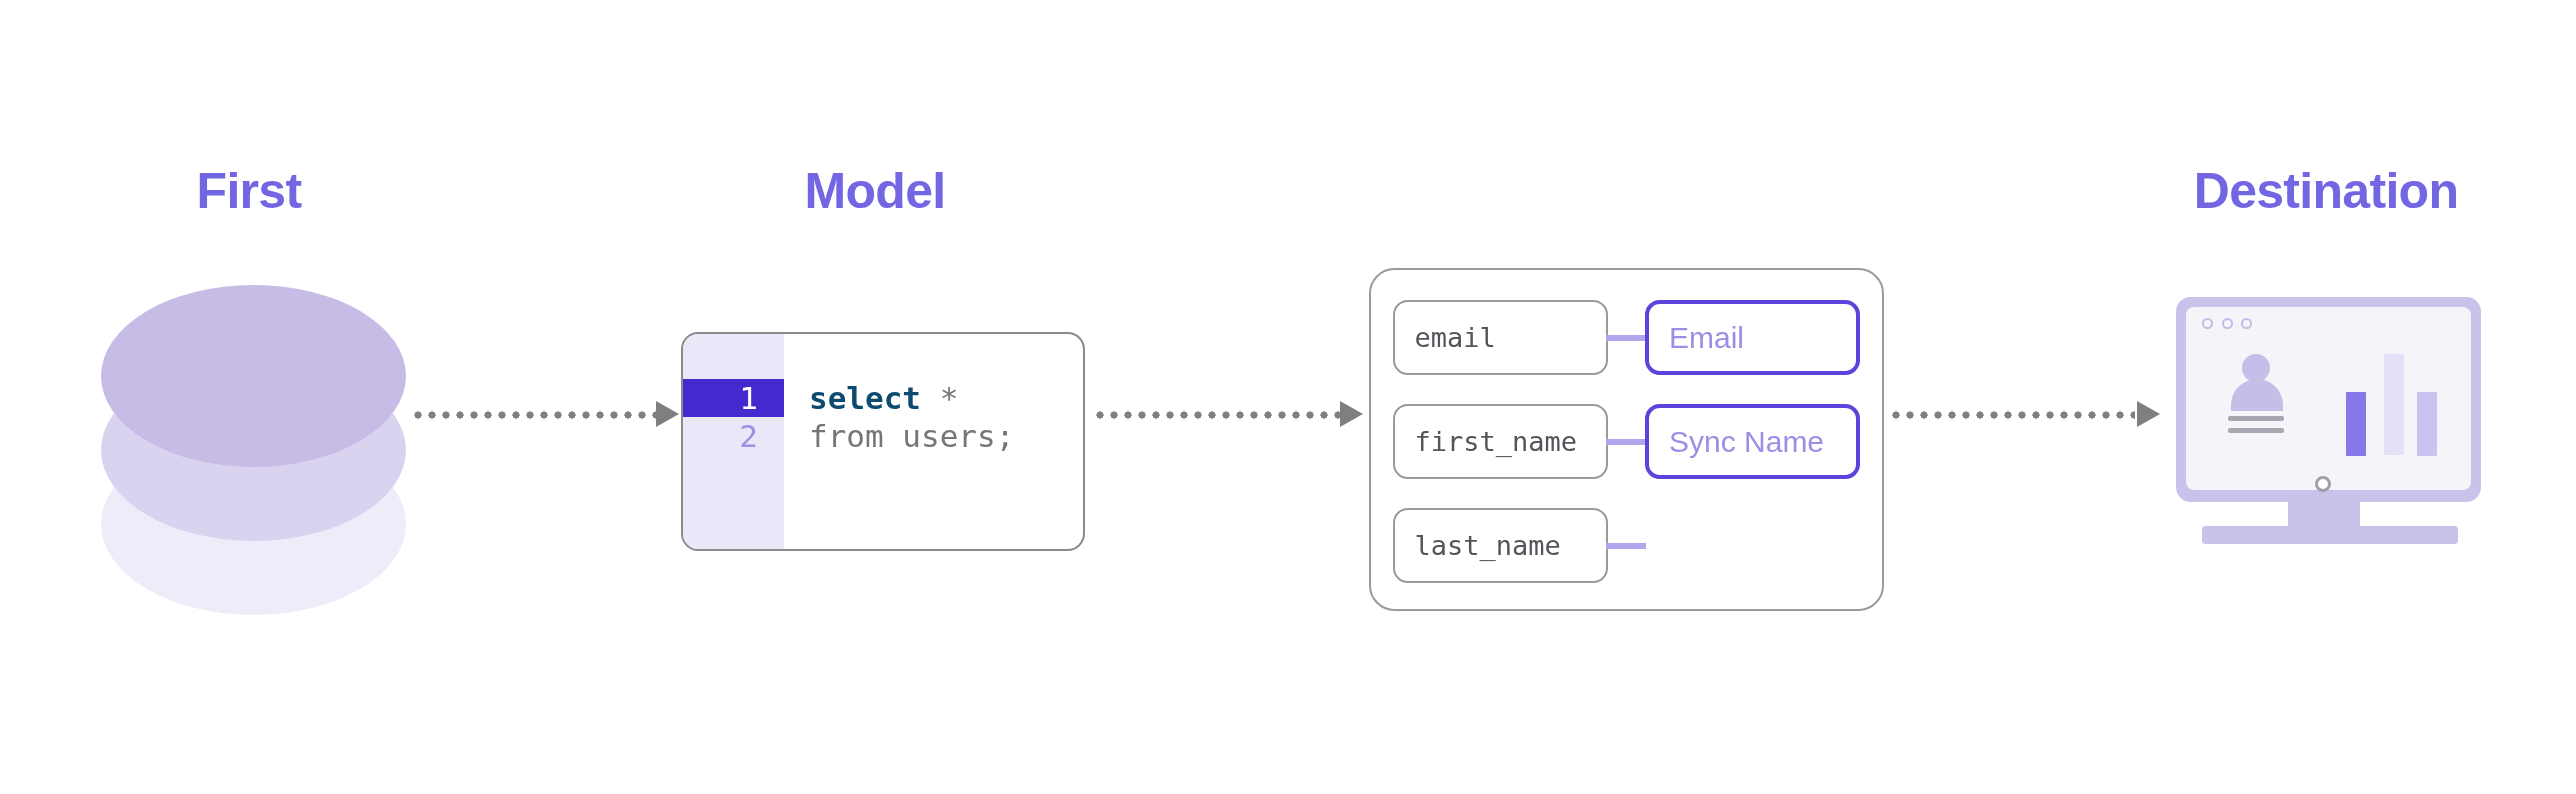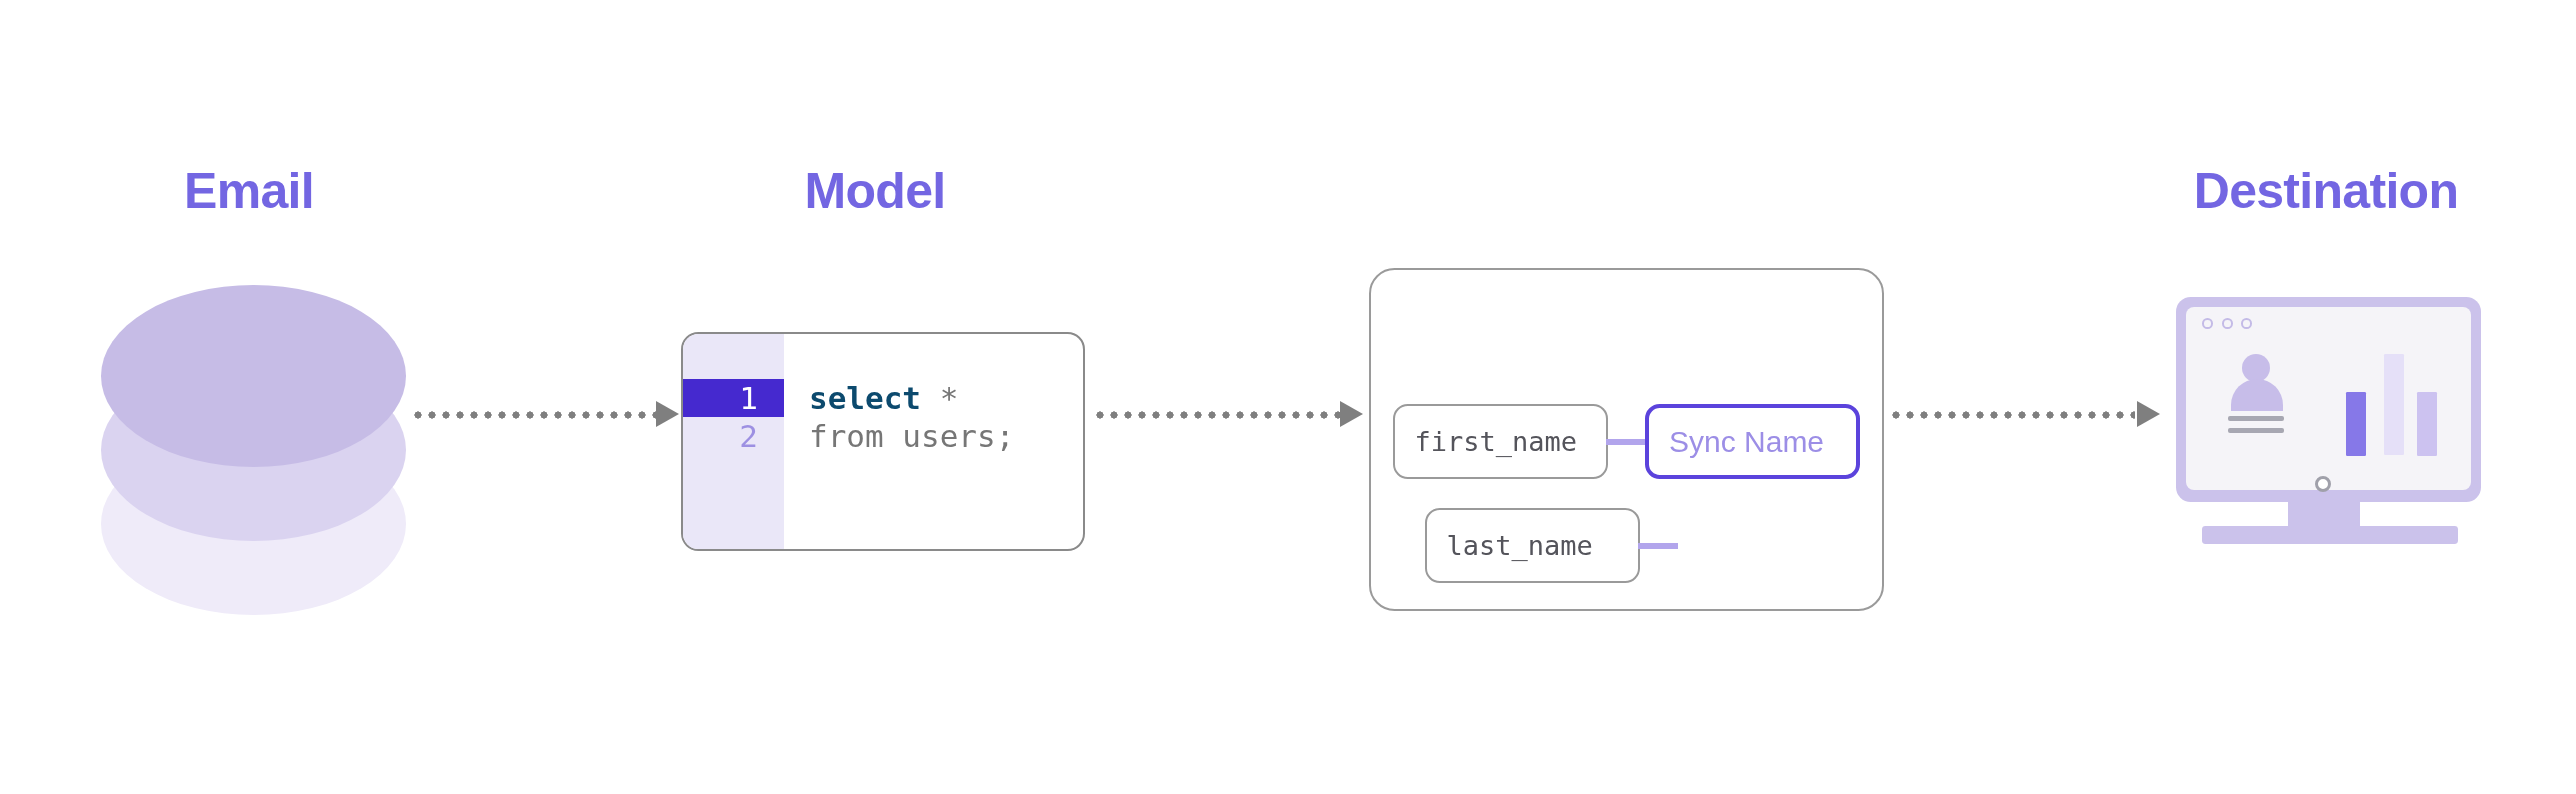--- a/index.html
+++ b/index.html
@@ -72,21 +72,21 @@
   .mon-cam{position:absolute;left:139px;top:179px;width:16px;height:16px;border:3.4px solid #A0A0AA;
            border-radius:50%;background:#ffffff;box-sizing:border-box;z-index:4;}
   .mon-neck{position:absolute;left:112px;top:205px;width:72px;height:24px;background:#CBC2EB;}
   .mon-base{position:absolute;left:26px;top:229px;width:256px;height:18px;background:#CBC2EB;border-radius:3.4px;}
 </style>
 </head>
 <body>
 
 <div class="canvas">
 
-  <div class="stage-title" style="left:115px;width:268px;">Email</div>
+  <div class="stage-title" style="left:115px;width:268px;">First</div>
   <div class="stage-title" style="left:741px;width:268px;">Model</div>
   <div class="stage-title" style="left:2125px;width:402px;">Destination</div>
 
   <div class="db">
     <div class="db-ellipse db-e3"></div>
     <div class="db-ellipse db-e2"></div>
     <div class="db-ellipse db-e1"></div>
   </div>
 
   <div>
@@ -102,26 +102,31 @@
     <div class="codeline c1"><span class="kw">select</span><span> *</span></div>
     <div class="codeline c2">from users;</div>
   </div>
 
   <div>
     <div class="arrow-dots" style="left:1093px;width:247px;"></div>
     <div class="arrow-head" style="left:1340px;"></div>
   </div>
 
   <div class="syncbox">
+    <div class="sync-row" style="top:30px;">
+      <div class="pill-src">email</div>
+      <div class="pill-connector"></div>
+      <div class="pill-dst">Email</div>
+    </div>
     <div class="sync-row" style="top:134px;">
       <div class="pill-src">first_name</div>
       <div class="pill-connector"></div>
       <div class="pill-dst">Sync Name</div>
     </div>
-    <div class="sync-row" style="top:238px;margin-left:32px;">
+    <div class="sync-row" style="top:238px;">
       <div class="pill-src">last_name</div>
       <div class="pill-connector"></div>
     </div>
   </div>
 
   <div>
     <div class="arrow-dots" style="left:1889px;width:246px;"></div>
     <div class="arrow-head" style="left:2137px;"></div>
   </div>
 

